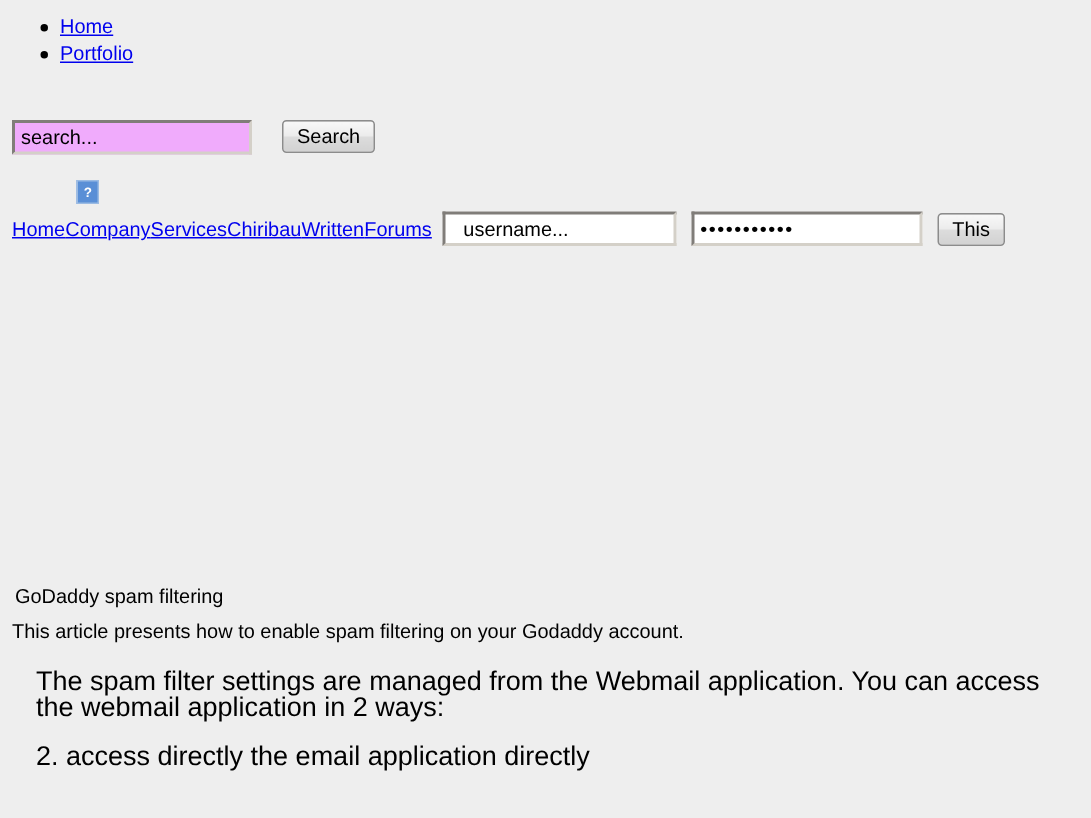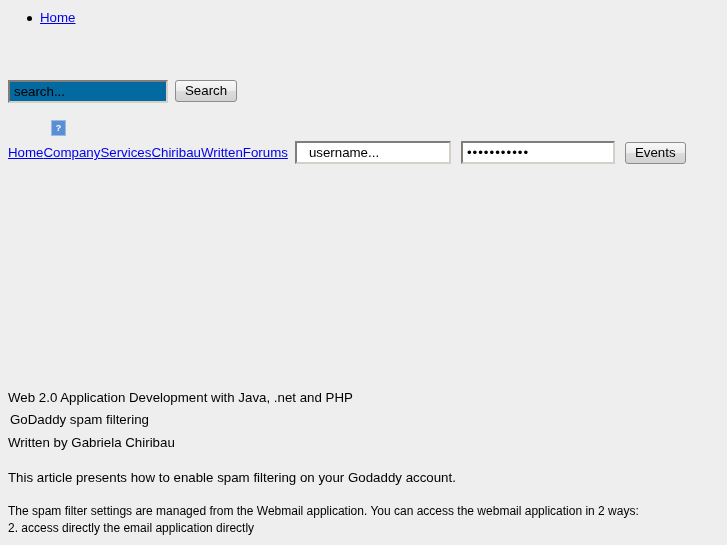--- a/index.html
+++ b/index.html
@@ -54,40 +54,40 @@
     display: flex;
     align-items: flex-start;
   }
   .search-input {
     width: 148px;
     height: 13px;
     padding: 3px 4px;
     font-family: "Liberation Sans", sans-serif;
     font-size: 13.3px;
     color: #000;
-    background: #0369a1;
+    background: #f0abfc;
     border: 2px inset #d4d0c8;
     border-radius: 0;
     box-sizing: content-box;
     outline: none;
   }
   .search-input::placeholder { color: #000; opacity: 1; }
 
   .btn {
     font-family: "Liberation Sans", sans-serif;
     font-size: 13.3px;
     color: #000;
     background: linear-gradient(to bottom, #f8f8f8 0%, #ececec 48%, #dcdcdc 52%, #d2d2d2 100%);
     border: 1px solid #8c8c8c;
     border-radius: 3px;
     padding: 3px 9px;
     line-height: 14px;
     cursor: pointer;
   }
-  .search-btn { margin-left: 7px; text-align: center; }
+  .search-btn { margin-left: 20px; text-align: center; }
 
   
   .broken-img {
     position: absolute;
     left: 51px;
     top: 120px;
     width: 15px;
     height: 16px;
     background: #5a8fd6;
     border: 1px solid #9bbbe3;
@@ -134,50 +134,51 @@
   .username-input { width: 136px; margin-left: 7px; padding-left: 12px; }
   .password-input { width: 142px; margin-left: 10px; letter-spacing: 1px; }
   .login-btn { margin-left: 10px; }
 
   
   .article { position: absolute; left: 8px; top: 389px; width: 712px; }
   .site-title { font-size: 13.3px; line-height: 17px; margin: 0 0 5px 0; }
   .article-title { font-size: 13.3px; line-height: 17px; margin: 0 0 6px 2px; }
   .byline { font-size: 13.3px; line-height: 17px; margin: 0 0 18px 0; }
   .para { font-size: 13.3px; line-height: 17px; margin: 0 0 17px 0; }
-  .para-tight { font-size: 12px; line-height: 17px; margin: 0; }
+  .para-tight { font-size: 18px; line-height: 17px; margin: 16px; }
 </style>
 </head>
 <body>
 
 <ul class="top-nav">
   <li>
     <a class="link" href="#">Home</a>
+  </li>
+  <li>
+    <a class="link" href="#">Portfolio</a>
   </li>
 </ul>
 
 <div class="search-row">
   <input class="search-input" type="text" placeholder="search..." style="">
   <button class="btn search-btn">Search</button>
 </div>
 
 <div class="broken-img">
   <span>?</span>
 </div>
 
 <div class="menu-login-row">
   <span class="inline-menu"><a href="#">Home</a><a href="#">Company</a><a href="#">Services</a><a href="#">Chiribau</a><a href="#">Written</a><a href="#">Forums</a></span>
 
   <input class="login-input username-input" type="text" placeholder="username..." style="">
 
   <input class="login-input password-input" type="text" value="•••••••••••" style="">
 
-  <button class="btn login-btn">Events</button>
+  <button class="btn login-btn">This</button>
 </div>
 
 <div class="article">
-  <div class="site-title">Web 2.0 Application Development with Java, .net and PHP</div>
   <div class="article-title">GoDaddy spam filtering</div>
-  <div class="byline">Written by Gabriela Chiribau</div>
   <p class="para">This article presents how to enable spam filtering on your Godaddy account.</p>
   <p class="para-tight">The spam filter settings are managed from the Webmail application. You can access the webmail application in 2 ways:</p>
   <p class="para-tight">2. access directly the email application directly</p>
 </div>
 
 </body></html>

